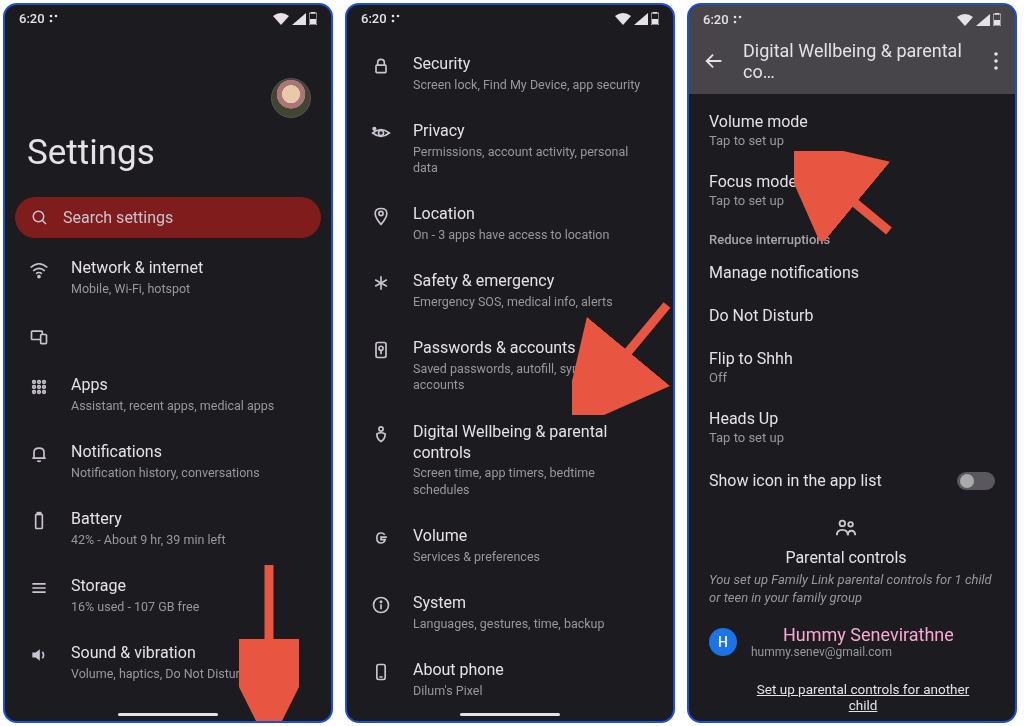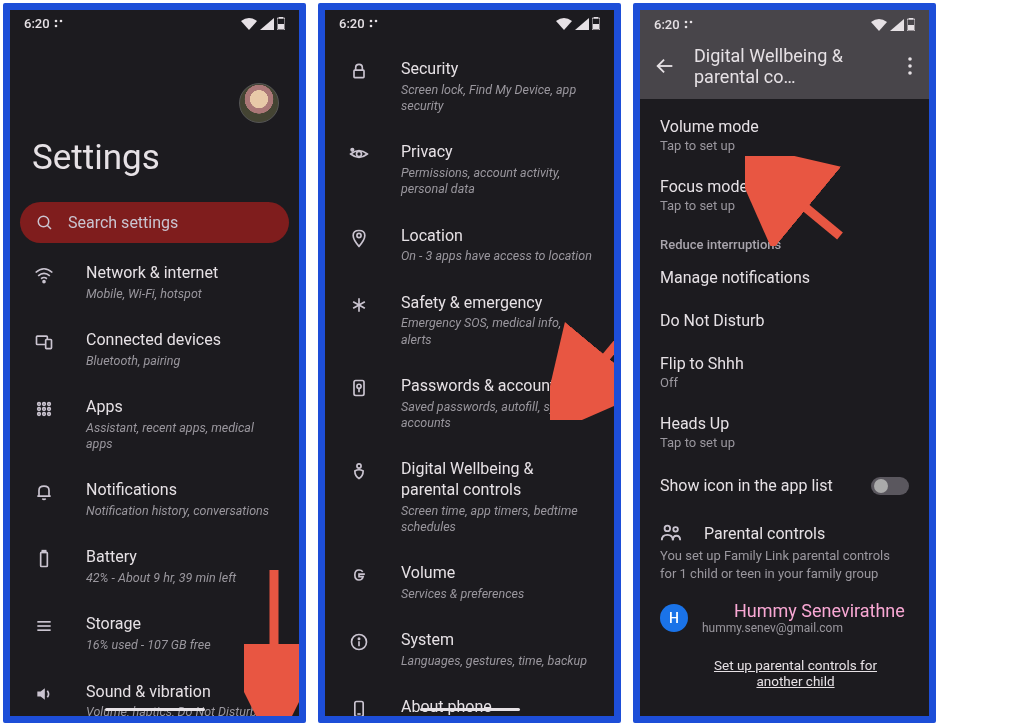--- a/index.html
+++ b/index.html
@@ -8,27 +8,27 @@
     font-family: Roboto, "Segoe UI", Arial, sans-serif;
     display: flex;
     gap: 12px;
     padding: 3px;
     width: 1024px;
     height: 726px;
   }
   .phone {
     background: #1c1b1f;
     color: #e6e1e5;
-    width: 303px;
+    width: 330px;
     height: 720px;
-    border-radius: 2px;
+    border-radius: 14px;
     overflow: hidden;
     position: relative;
     flex-shrink: 0;
-    border: 7px solid #1d4ed8;
+    border: 2px solid #1d4ed8;
   }
   .status-bar {
     display: flex;
     justify-content: space-between;
     align-items: center;
     padding: 6px 14px 2px 14px;
     font-size: 13px;
     font-weight: 500;
     color: #e6e1e5;
   }
@@ -58,31 +58,31 @@
     align-items: center;
     gap: 14px;
     color: #cac4d0;
     font-size: 16px;
   }
   .settings-list { padding: 6px 0; }
   .setting-item {
     display: flex;
     align-items: flex-start;
     padding: 14px 20px 14px 24px;
-    gap: 32px;
+    gap: 22px;
   }
   .setting-icon {
     width: 20px;
     flex-shrink: 0;
     margin-top: 2px;
     color: #cac4d0;
   }
   .setting-text { flex: 1; min-width: 0; }
   .setting-title { font-size: 16px; color: #e6e1e5; line-height: 1.3; }
-  .setting-sub { font-size: 12.5px; color: #9a979e; margin-top: 2px; line-height: 1.3; font-style: italic; }
+  .setting-sub { font-size: 12.5px; color: #9a979e; margin-top: 2px; line-height: 1.3; }
   .nav-pill {
     position: absolute; bottom: 5px; left: 50%; transform: translateX(-50%);
     width: 100px; height: 3px; background: #e6e1e5; border-radius: 3px;
   }
   
   
   .app-bar {
     background: #48454a;
     display: flex;
     align-items: center;
@@ -92,22 +92,22 @@
   .app-bar-title { font-size: 18px; color: #e6e1e5; flex:1; }
   .back-btn, .more-btn { width: 22px; color: #e6e1e5; }
   .s3-list { padding: 6px 0; }
   .s3-item { padding: 12px 20px; }
   .s3-title { font-size: 16px; color: #e6e1e5; }
   .s3-sub { font-size: 13px; color: #9a979e; margin-top: 2px; }
   .s3-section { font-size: 13px; color: #a8a4ac; padding: 12px 20px 4px 20px; font-weight: 500; }
   .s3-switch-row { display: flex; align-items: center; justify-content: space-between; padding: 14px 20px; }
   .switch { width: 38px; height: 18px; background: #5a575e; border-radius: 10px; position: relative; }
   .switch::after { content:""; position:absolute; width:14px; height:14px; background:#aaa; border-radius:50%; top:2px; left:3px; }
-  .parental-row { display: flex; align-items: center; gap: 22px; padding: 14px 20px 4px 20px; }
-  .parental-desc { font-size: 13px; color: #9a979e; padding: 0 20px 10px 20px; line-height:1.35;}
+  .parental-row { display: flex; align-items: center; gap: 10px; padding: 14px 20px 4px 8px; flex-direction: column; }
+  .parental-desc { font-size: 13px; color: #9a979e; padding: 0 20px 10px 20px; line-height:1.35;font-style:italic;}
   .child-row { display: flex; align-items: center; gap: 14px; padding: 8px 20px; }
   .child-av { width: 28px; height: 28px; border-radius: 50%; background: #1a73e8; color:#fff; display:flex; align-items:center; justify-content:center; font-size:14px; font-weight:500; }
   .child-text { font-size: 18px; color: #f9a8d4; margin-left: 32px; }
   .child-email { font-size: 12px; color: #9a979e; }
   .setup-link { font-size: 13.5px; color: #e6e1e5; text-decoration: underline; text-align:center; margin: 14px 30px 0 52px; display:block;}
   
   
   .arrow {
     position: absolute;
     pointer-events: none;
@@ -163,24 +163,20 @@
         <div class="setting-sub">Mobile, Wi-Fi, hotspot</div>
       </div>
       </div>
       <div class="setting-item">
         <div class="setting-icon">
           <svg width="20" height="20" viewBox="0 0 24 24" fill="none" stroke="#cac4d0" stroke-width="2">
             <rect x="3" y="5" width="13" height="10" rx="1"></rect>
             <rect x="14" y="9" width="7" height="11" rx="1" fill="#1c1b1f"></rect>
           </svg>
         </div>
-      <div class="setting-text">
-        <div class="setting-title">Connected devices</div>
-        <div class="setting-sub">Bluetooth, pairing</div>
-      </div>
       </div>
       <div class="setting-item">
         <div class="setting-icon">
           <svg width="20" height="20" viewBox="0 0 24 24" fill="none" stroke="#cac4d0" stroke-width="2">
             <circle cx="6" cy="6" r="1.6"></circle>
             <circle cx="12" cy="6" r="1.6"></circle>
             <circle cx="18" cy="6" r="1.6"></circle>
             <circle cx="6" cy="12" r="1.6"></circle>
             <circle cx="12" cy="12" r="1.6"></circle>
             <circle cx="18" cy="12" r="1.6"></circle>

